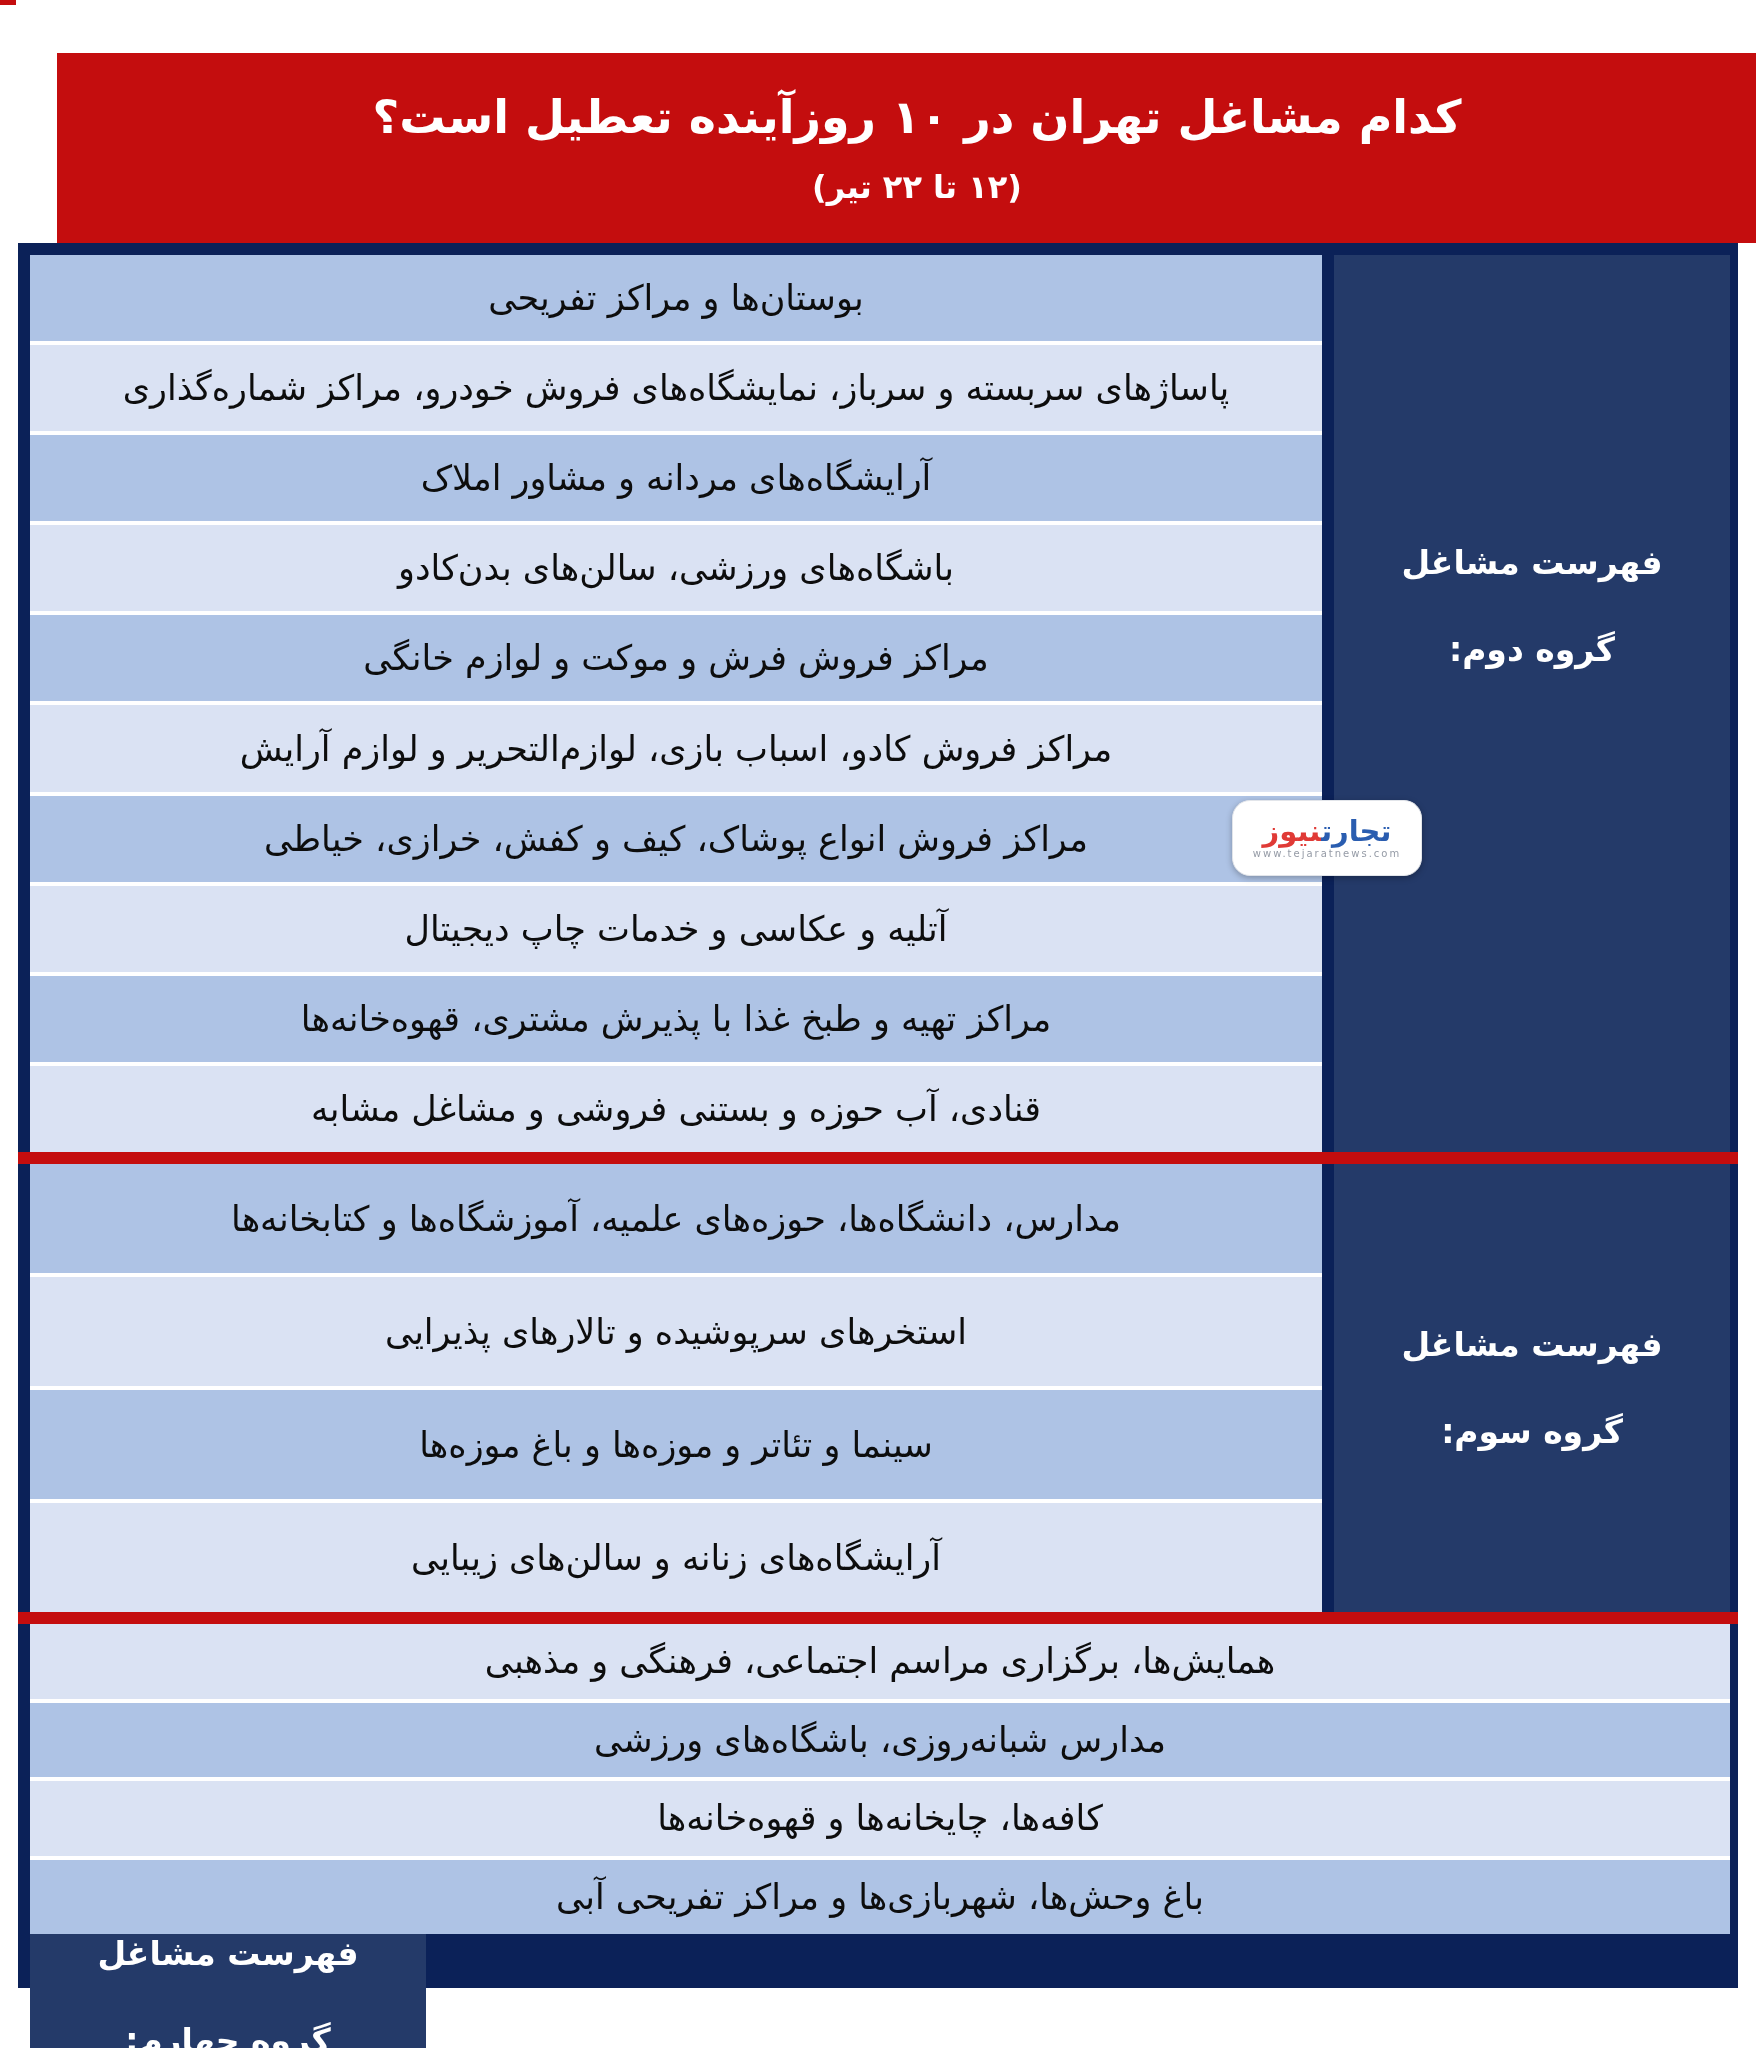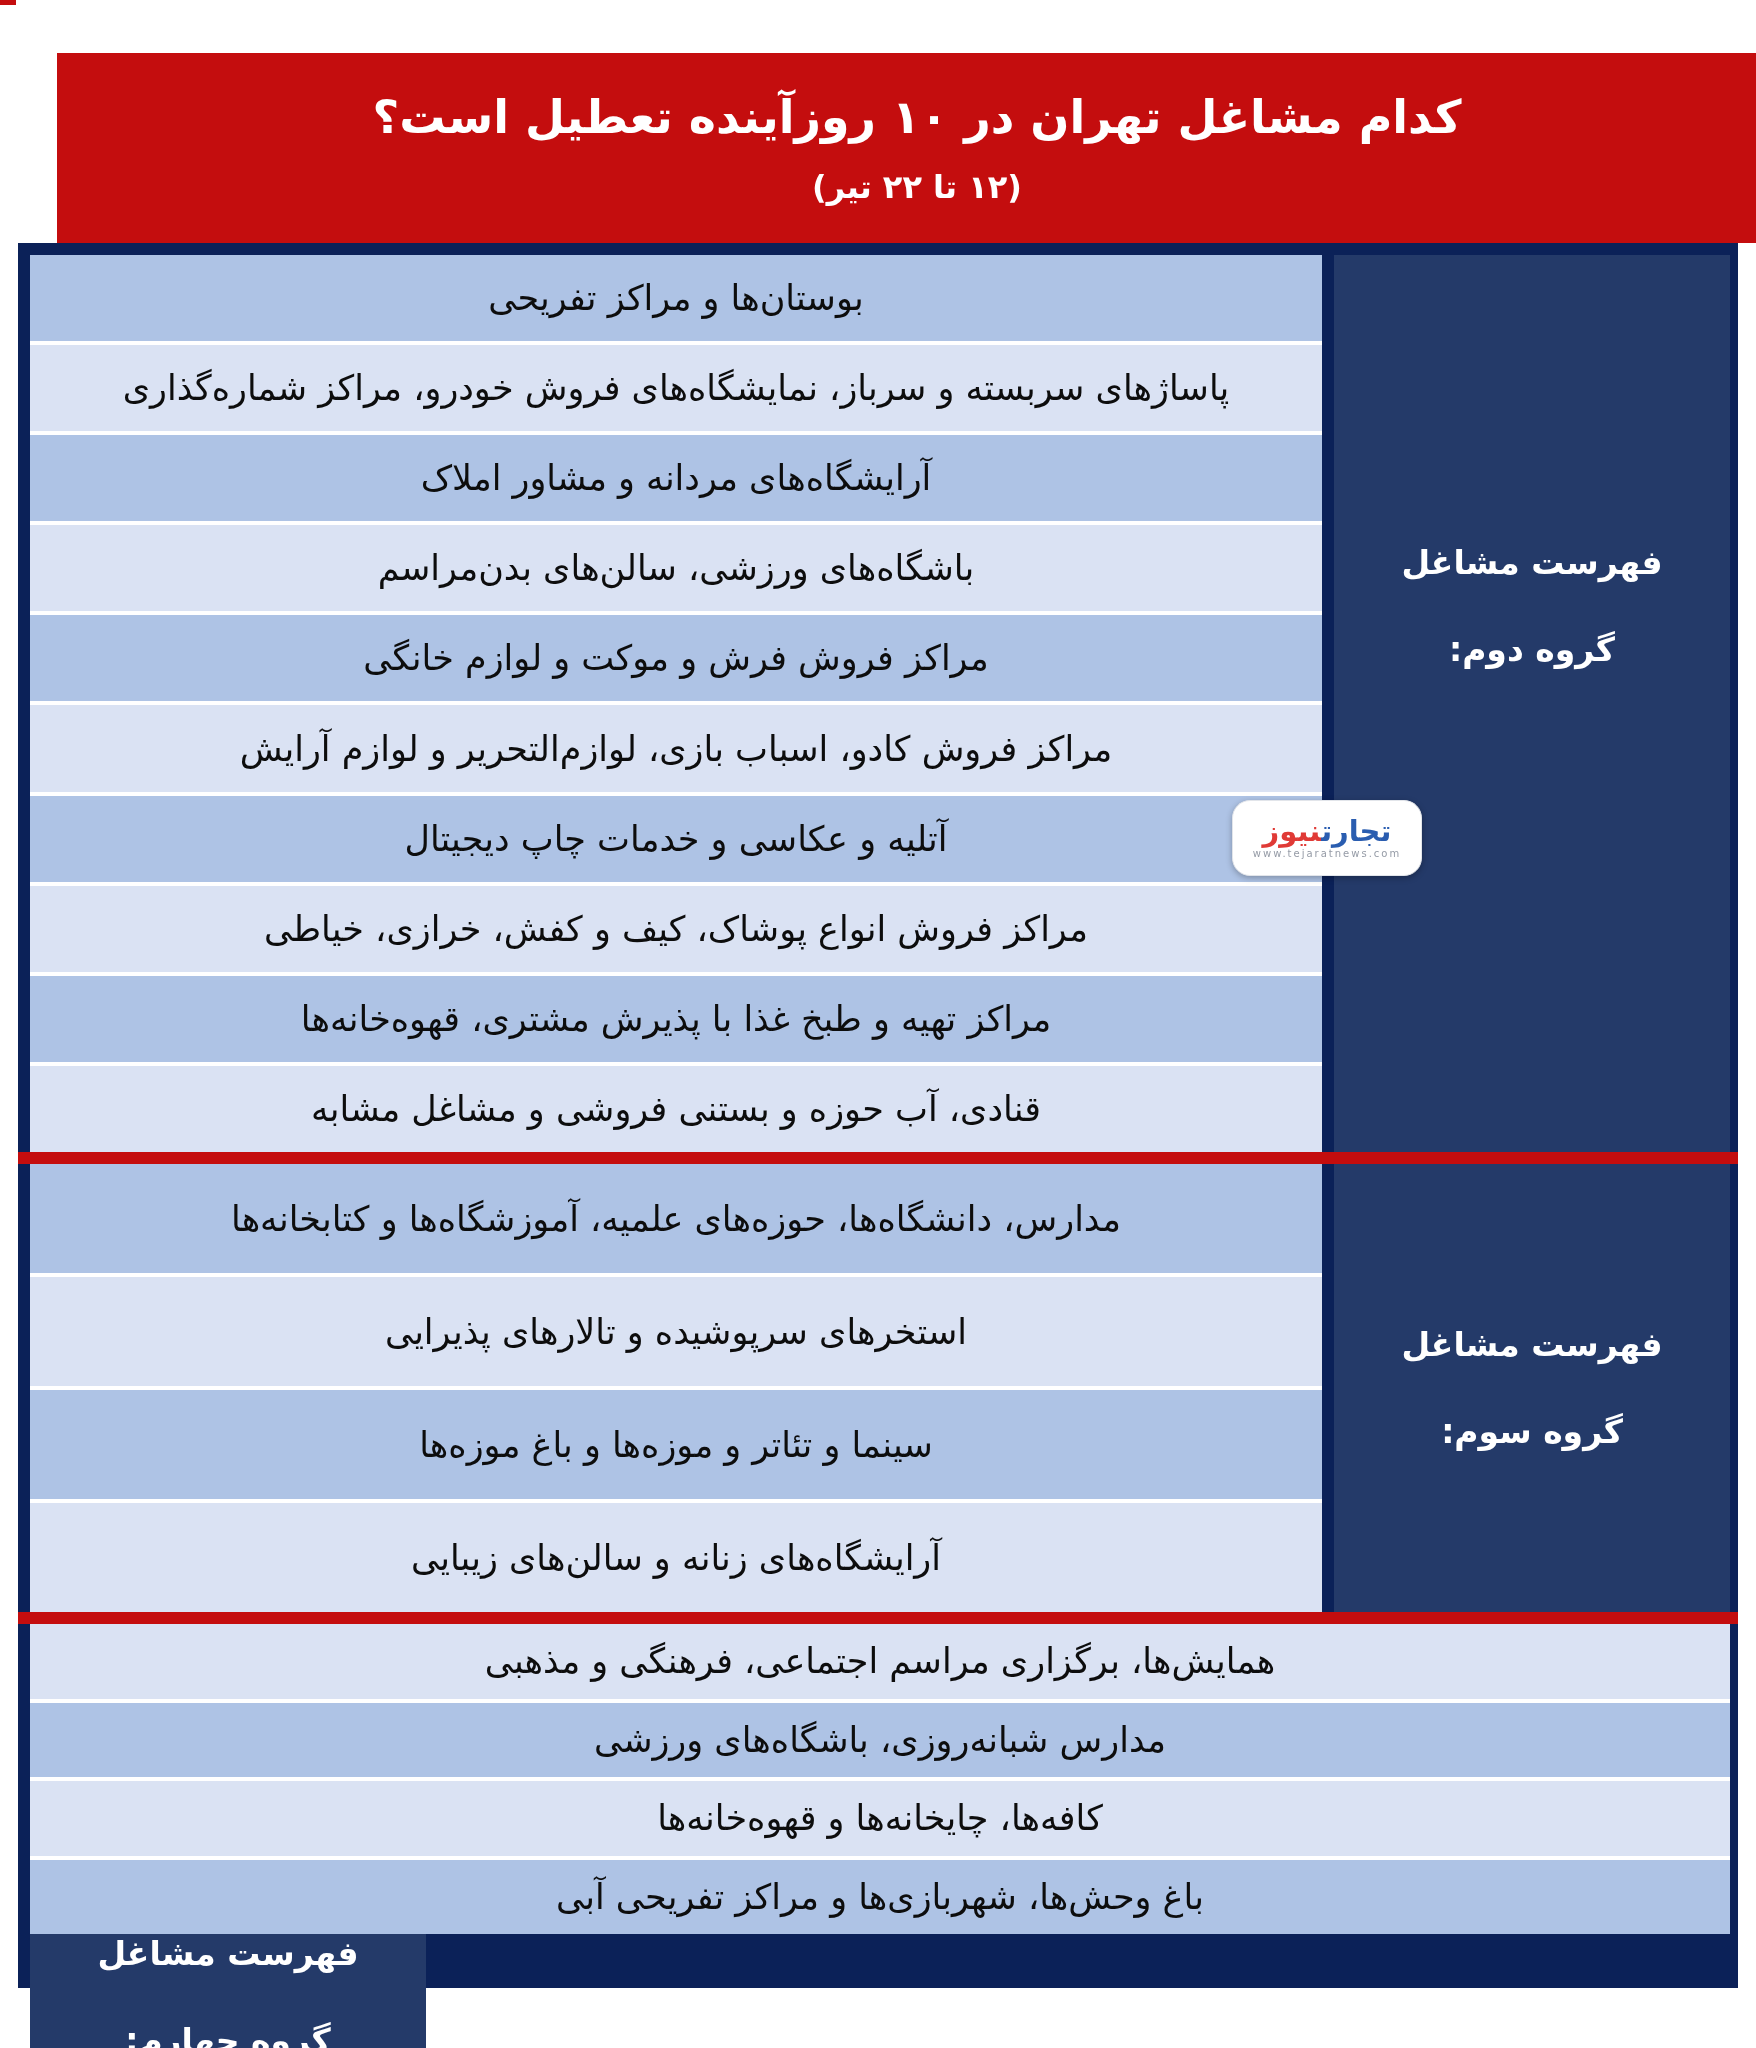--- a/index.html
+++ b/index.html
@@ -154,25 +154,25 @@
     <div class="title">کدام مشاغل تهران در ۱۰ روزآینده تعطیل است؟</div>
     <div class="subtitle">(۱۲ تا ۲۲ تیر)</div>
   </header>
 
   <div class="table" id="closures-table">
       <div class="section" style="height: 897px;">
         <div class="rows">
           <div class="row">بوستان‌ها و مراکز تفریحی</div>
           <div class="row">پاساژهای سربسته و سرباز، نمایشگاه‌های فروش خودرو، مراکز شماره‌گذاری</div>
           <div class="row">آرایشگاه‌های مردانه و مشاور املاک</div>
-          <div class="row">باشگاه‌های ورزشی، سالن‌های بدن‌مراسم</div>
+          <div class="row">باشگاه‌های ورزشی، سالن‌های بدن‌کادو</div>
           <div class="row">مراکز فروش فرش و موکت و لوازم خانگی</div>
           <div class="row">مراکز فروش کادو، اسباب بازی، لوازم‌التحریر و لوازم آرایش</div>
+          <div class="row">مراکز فروش انواع پوشاک، کیف و کفش، خرازی، خیاطی</div>
           <div class="row">آتلیه و عکاسی و خدمات چاپ دیجیتال</div>
-          <div class="row">مراکز فروش انواع پوشاک، کیف و کفش، خرازی، خیاطی</div>
           <div class="row">مراکز تهیه و طبخ غذا با پذیرش مشتری، قهوه‌خانه‌ها</div>
           <div class="row">قنادی، آب حوزه و بستنی فروشی و مشاغل مشابه</div>
         </div>
         <div class="panel panel-up">
           <div class="panel-inner">
             <div>فهرست مشاغل</div>
             <div>گروه دوم:</div>
           </div>
         </div>
       </div>

